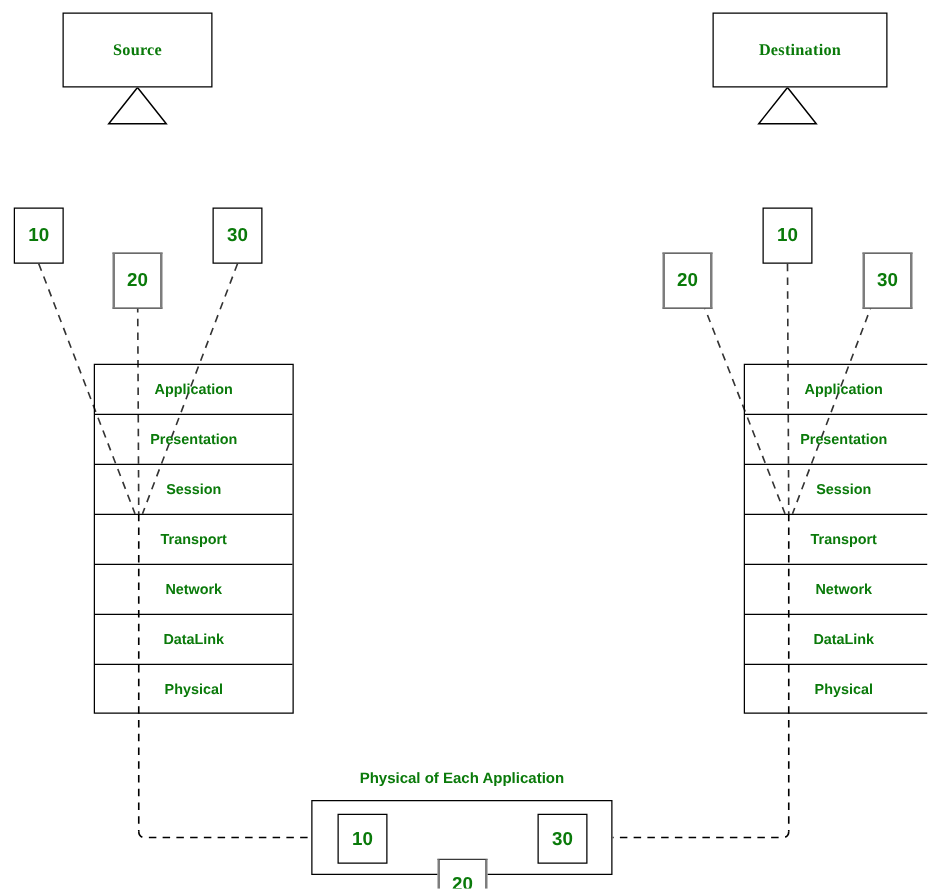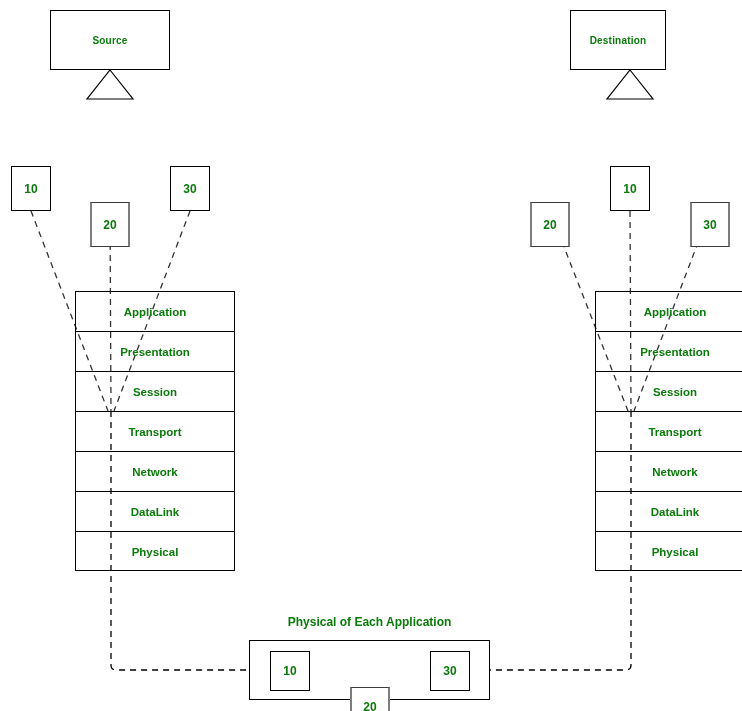--- a/index.html
+++ b/index.html
@@ -31,25 +31,26 @@
     box-sizing: border-box;
     border: 1px solid #000000;
     background: #ffffff;
     display: flex;
     align-items: center;
     justify-content: center;
     color: #0a7a0a;
     font-weight: bold;
   }
   .endpoint-box {
-    font-size: 10px;
+    font-size: 13px;
     letter-spacing: 0.2px;
+    font-family: Liberation Serif, serif;
   }
   .seg-box {
-    font-size: 12px;
+    font-size: 15px;
     text-align: center;
   }
   .seg-box.gray {
     border-left: 2px solid #7d7d7d;
     border-right: 2px solid #7d7d7d;
     border-top: 1px solid #3a3a3a;
     border-bottom: 1px solid #3a3a3a;
     margin-top: 36px;
   }
   .stack {
@@ -153,21 +154,21 @@
       <span>Network</span>
     </div>
     <div class="stack-row">
       <span>DataLink</span>
     </div>
     <div class="stack-row">
       <span>Physical</span>
     </div>
   </div>
 
-  <div class="node-box endpoint-box z-top" style="left:570px; top:10px; width:96px; height:60px;">
+  <div class="node-box endpoint-box z-top" style="left:570px; top:10px; width:140px; height:60px;">
     <span>Destination</span>
   </div>
 
   <div class="node-box seg-box gray z-top" style="left:530px; top:166px; width:40px; height:45px;">
     <span>20</span>
   </div>
   <div class="node-box seg-box z-top" style="left:610px; top:166px; width:40px; height:45px;">
     <span>10</span>
   </div>
   <div class="node-box seg-box gray z-top" style="left:690px; top:166px; width:40px; height:45px;">

